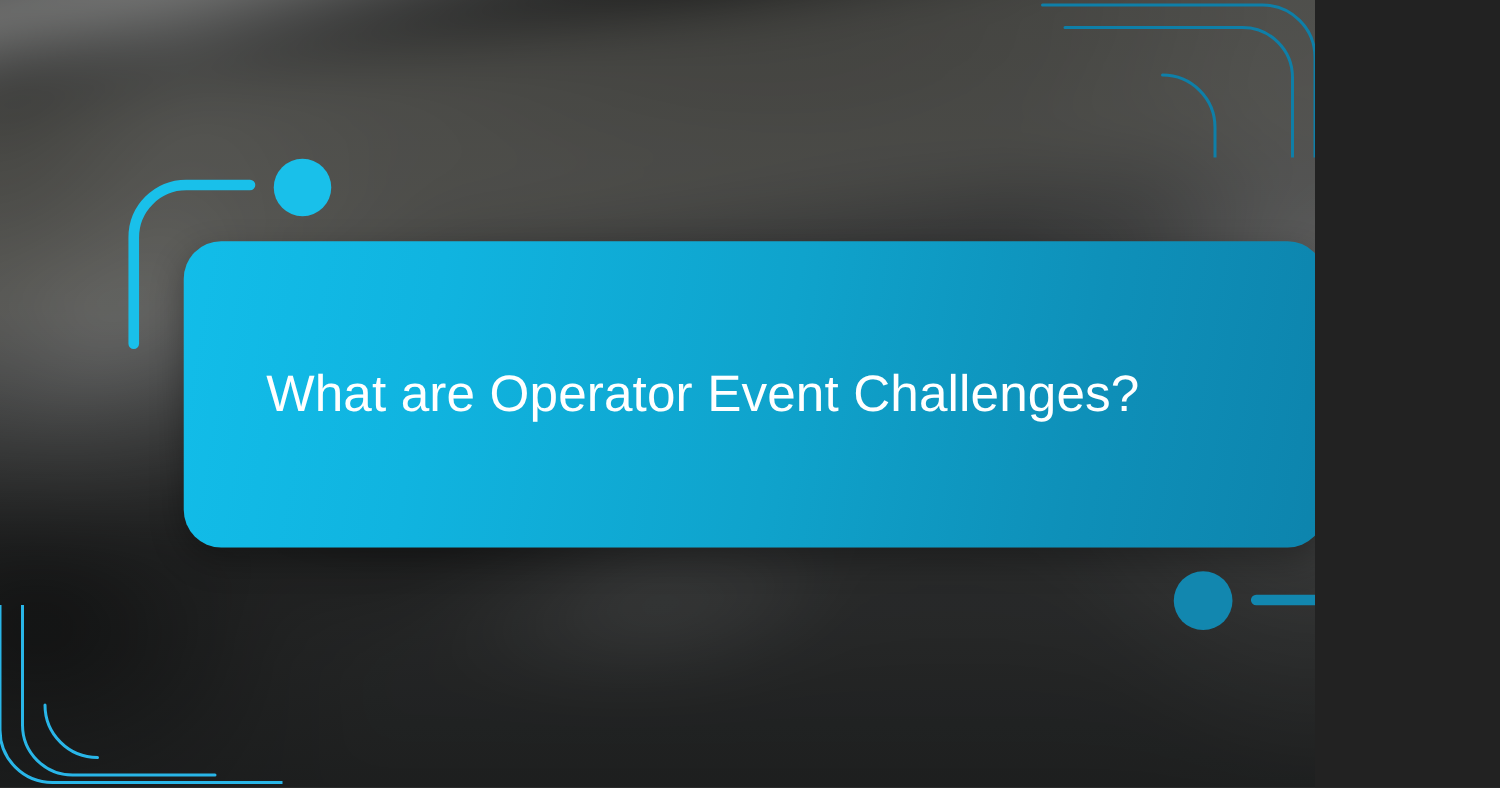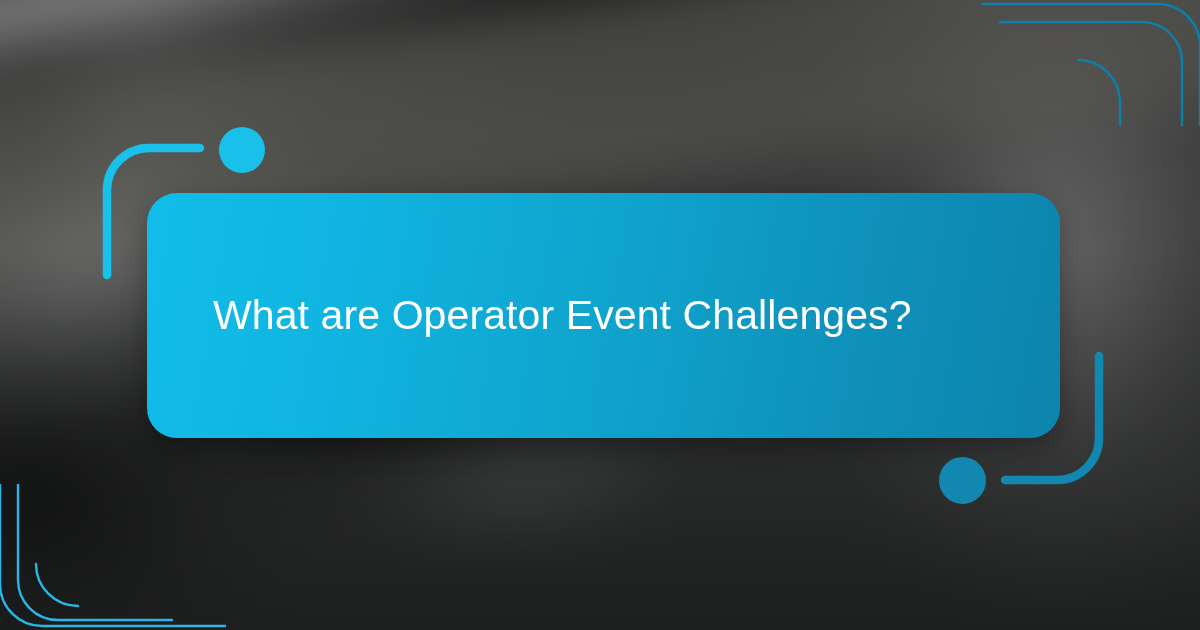--- a/index.html
+++ b/index.html
@@ -3,21 +3,21 @@
 <meta charset="utf-8">
 <title>Banner</title>
 <style>
   html, body {
     margin: 0;
     padding: 0;
     background: #222;
   }
   #stage {
     position: relative;
-    width: 1200px;
+    width: 1052px;
     height: 630px;
     overflow: hidden;
     font-family: "Liberation Sans", "DejaVu Sans", sans-serif;
     background: #3a3d3d;
   }
 
   
   .bg-photo {
     position: absolute;
     inset: -60px;

